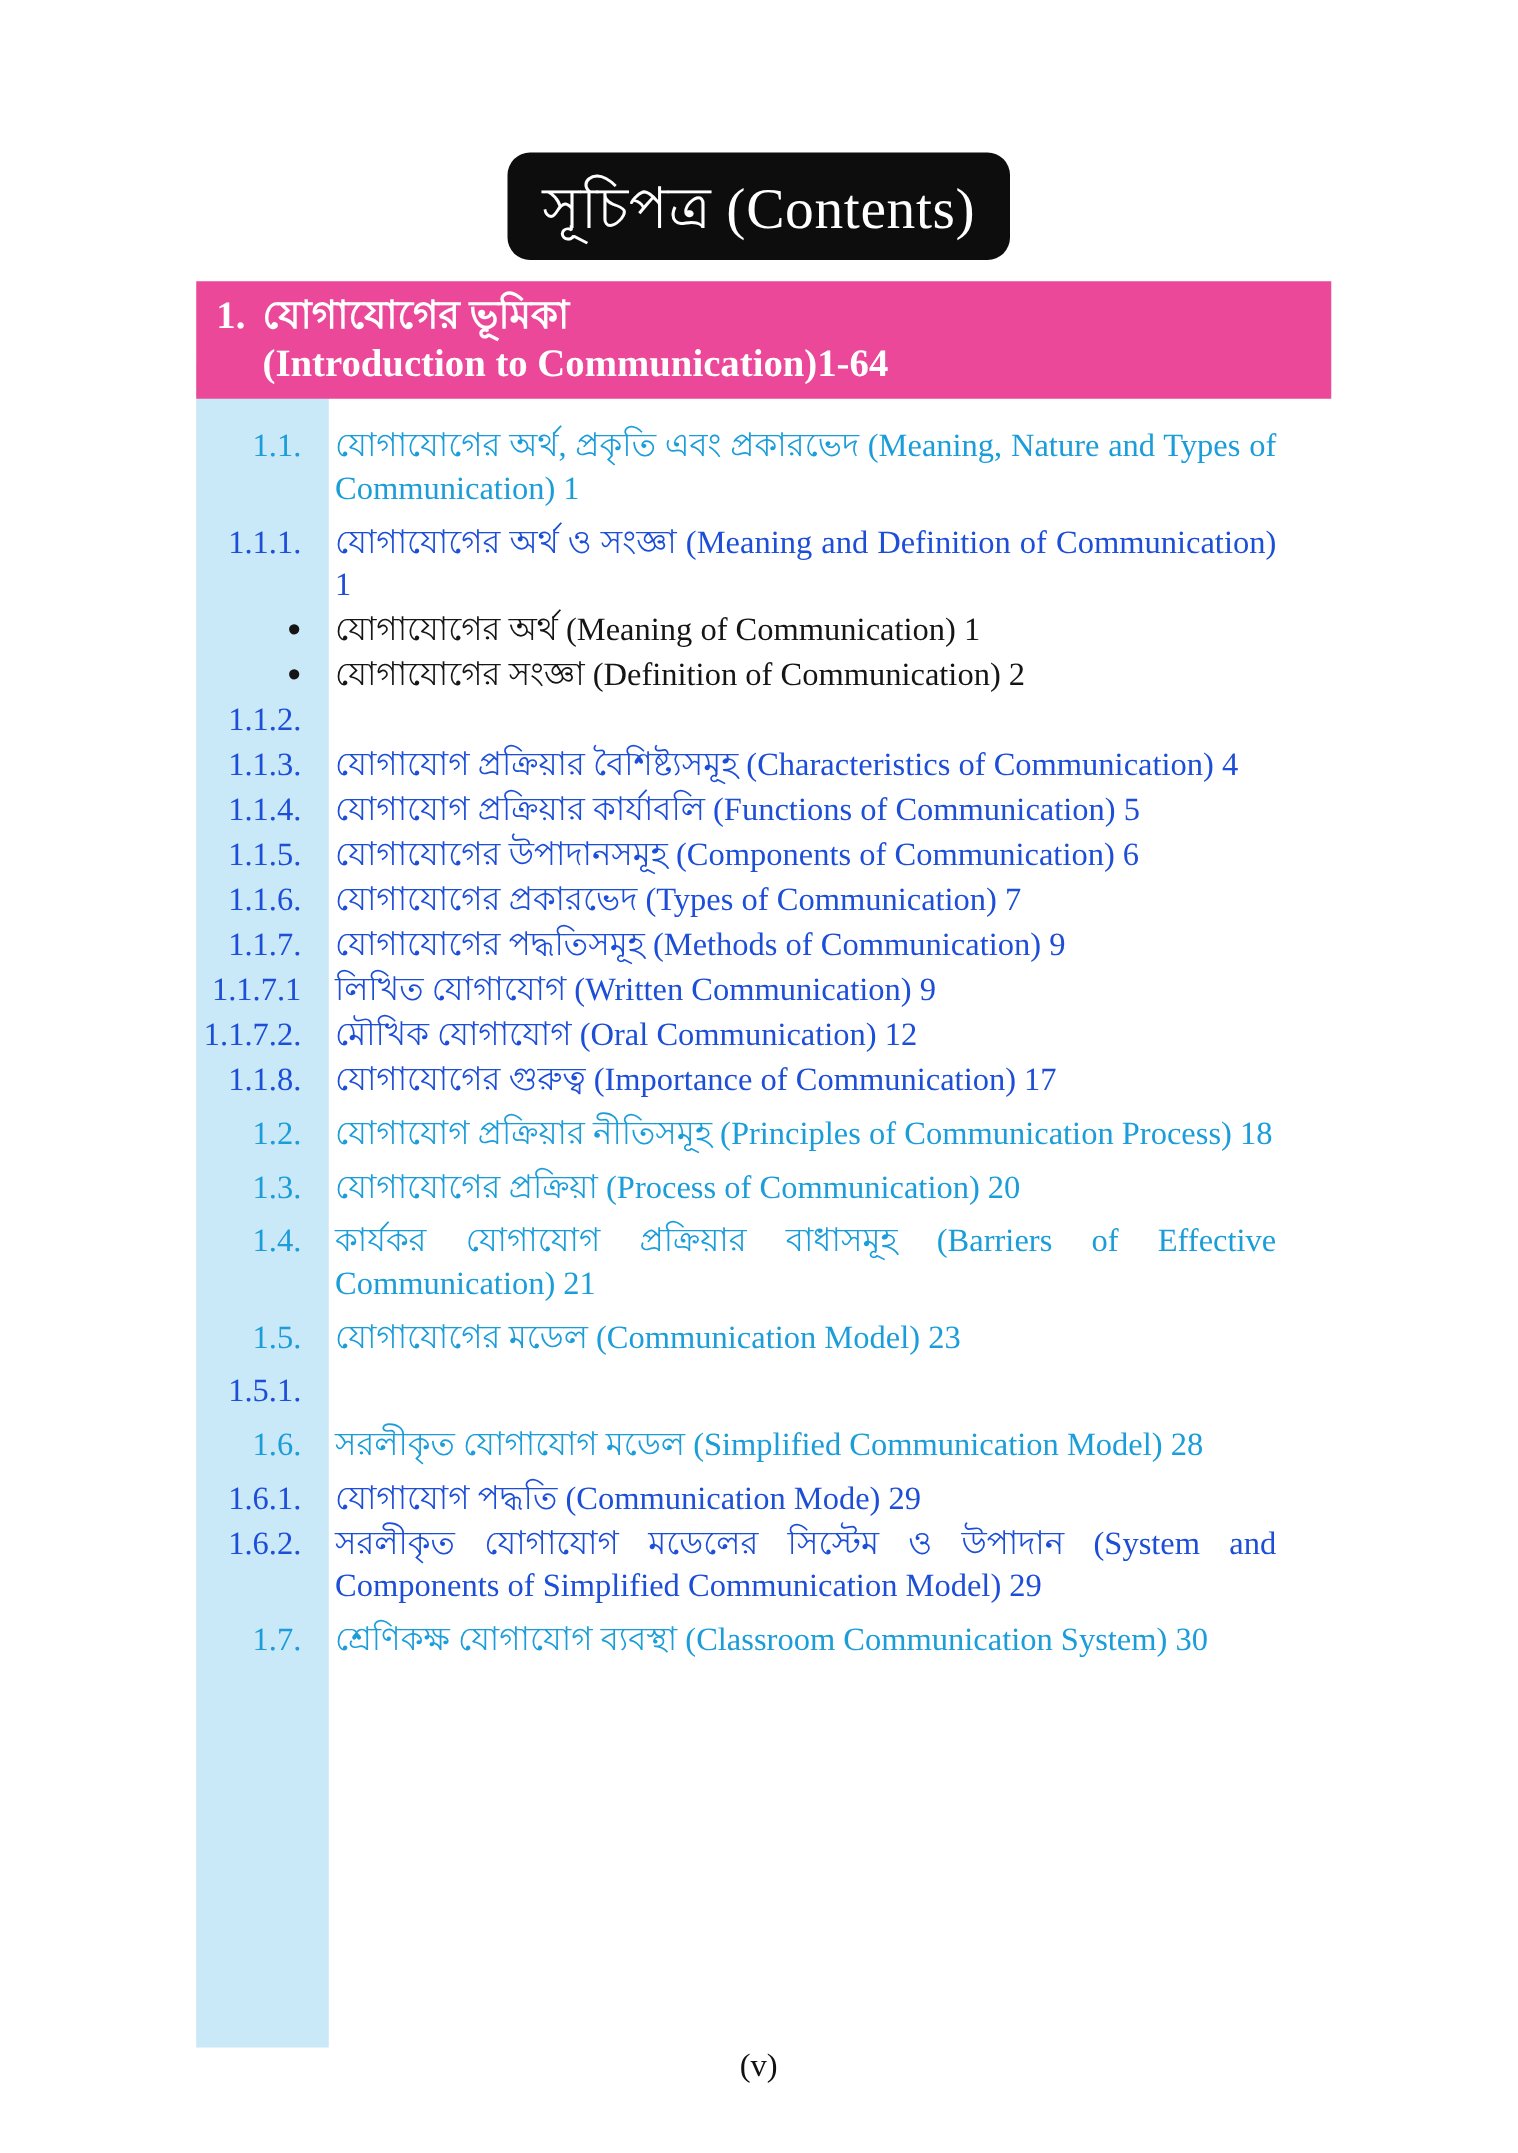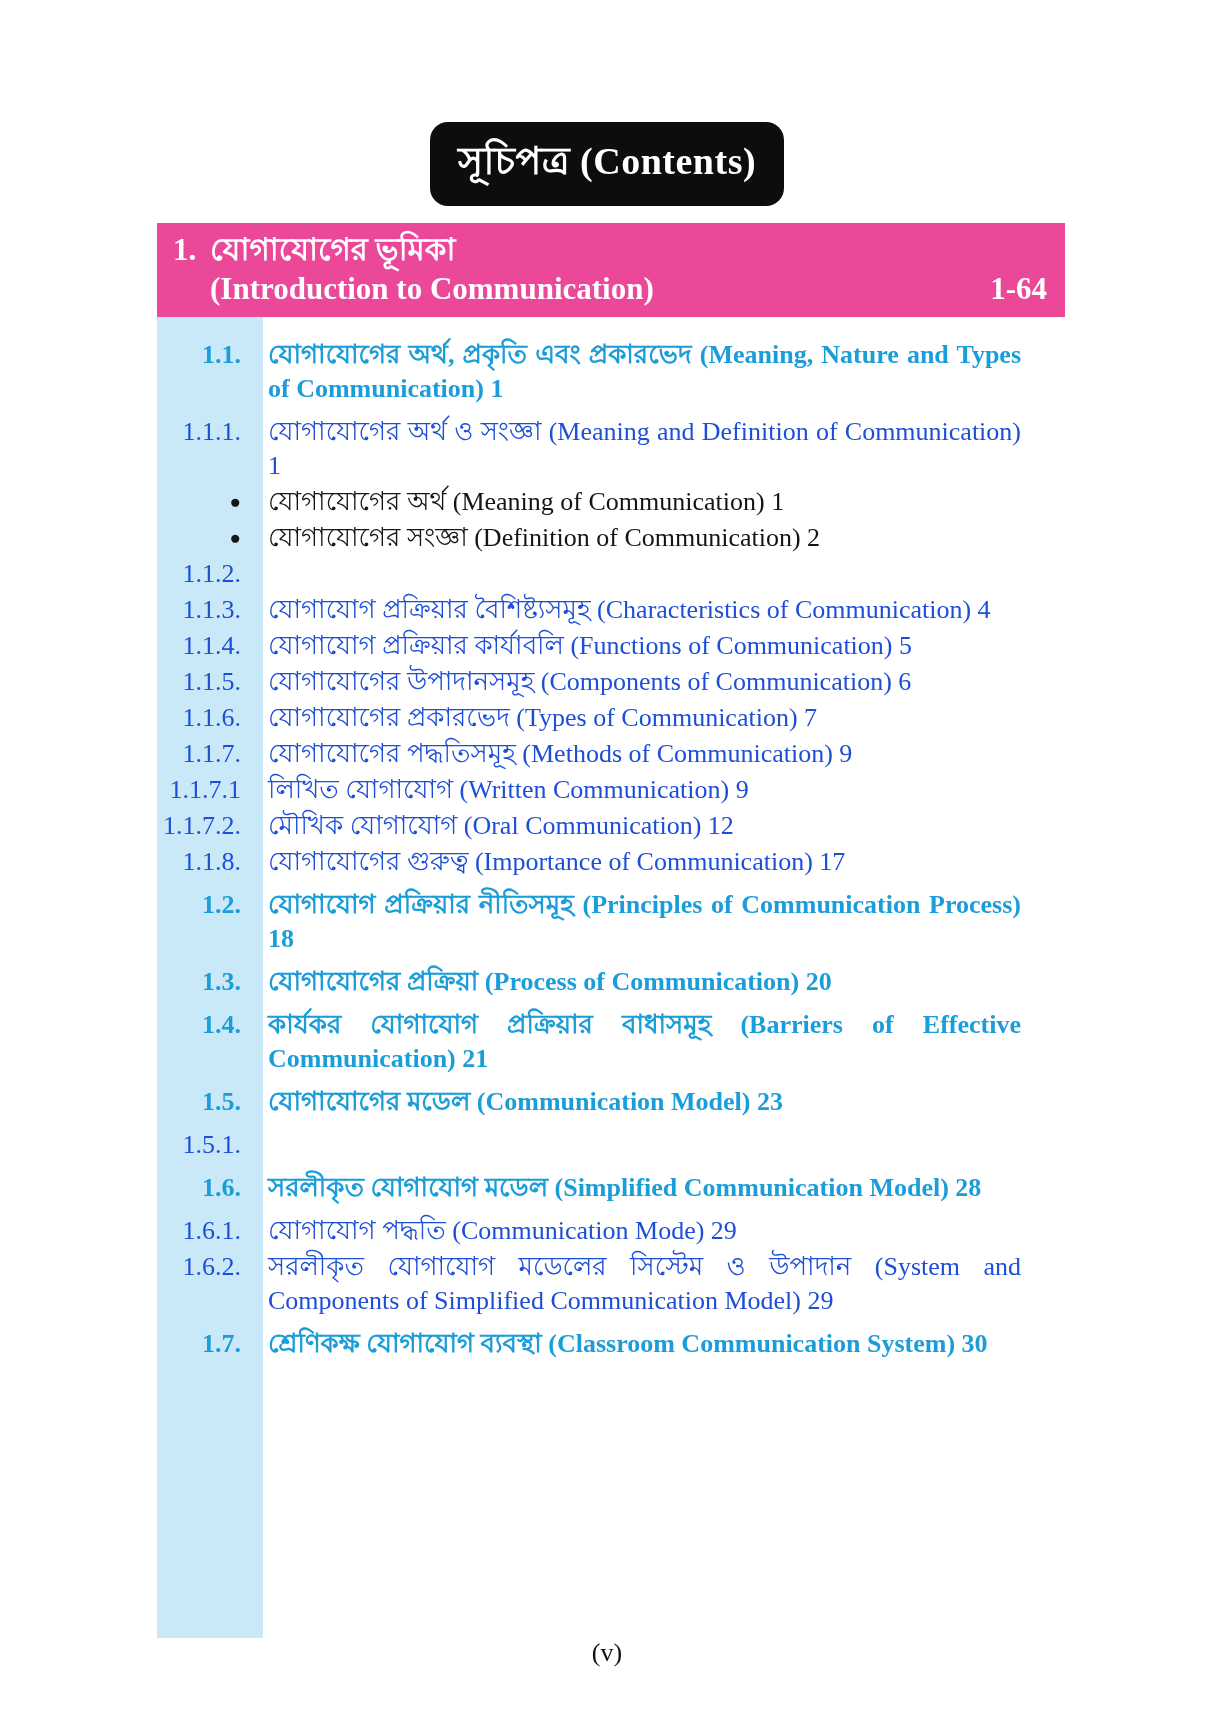--- a/index.html
+++ b/index.html
@@ -16,42 +16,42 @@
   .title-wrap {
     padding-top: 122px;
     text-align: center;
     position: relative;
     z-index: 2;
   }
   .title-badge {
     display: inline-block;
     background: #0d0d0d;
     color: #ffffff;
-    font-size: 38px;
-    font-weight: bold;
-    padding: 9px 28px 11px 28px;
+    font-size: 46px;
+    font-weight: normal;
+    padding: 9px 28px 1px 28px;
     border-radius: 18px;
     letter-spacing: 0.5px;
   }
   .chapter-bar {
     position: relative;
     z-index: 2;
     margin: 17px 0 0 157px;
     width: 908px;
     background: #ec4899;
     color: #ffffff;
     font-weight: bold;
     font-size: 31px;
     line-height: 39px;
     padding: 7px 18px 9px 16px;
   }
   .bar-l1 .ch-num { display: inline-block; min-width: 37px; }
   .bar-l2 {
     display: flex;
-    justify-content: space-between;
+    justify-content: flex-start;
     padding-left: 37px;
   }
   .strip {
     position: absolute;
     left: 157px;
     top: 290px;
     width: 106px;
     height: 1348px;
     background: #c9e8f8;
     z-index: 0;
@@ -71,21 +71,21 @@
     width: 84px;
     text-align: right;
     white-space: nowrap;
   }
   .row .txt {
     flex: 1;
     margin-left: 27px;
     text-align: justify;
   }
   .row.black { color: #1d4ed8; font-weight: normal; }
-  .row.blue  { color: #1b9dd9; font-weight: bold; margin: 9px 0; }
+  .row.blue  { color: #1b9dd9; font-weight: normal; margin: 9px 0; }
   .row.bullet { color: #151515; }
   .row.bullet .num { font-size: 19px; }
   .footer {
     position: absolute;
     z-index: 2;
     top: 1638px;
     left: 0;
     width: 100%;
     text-align: center;
     font-size: 26px;

